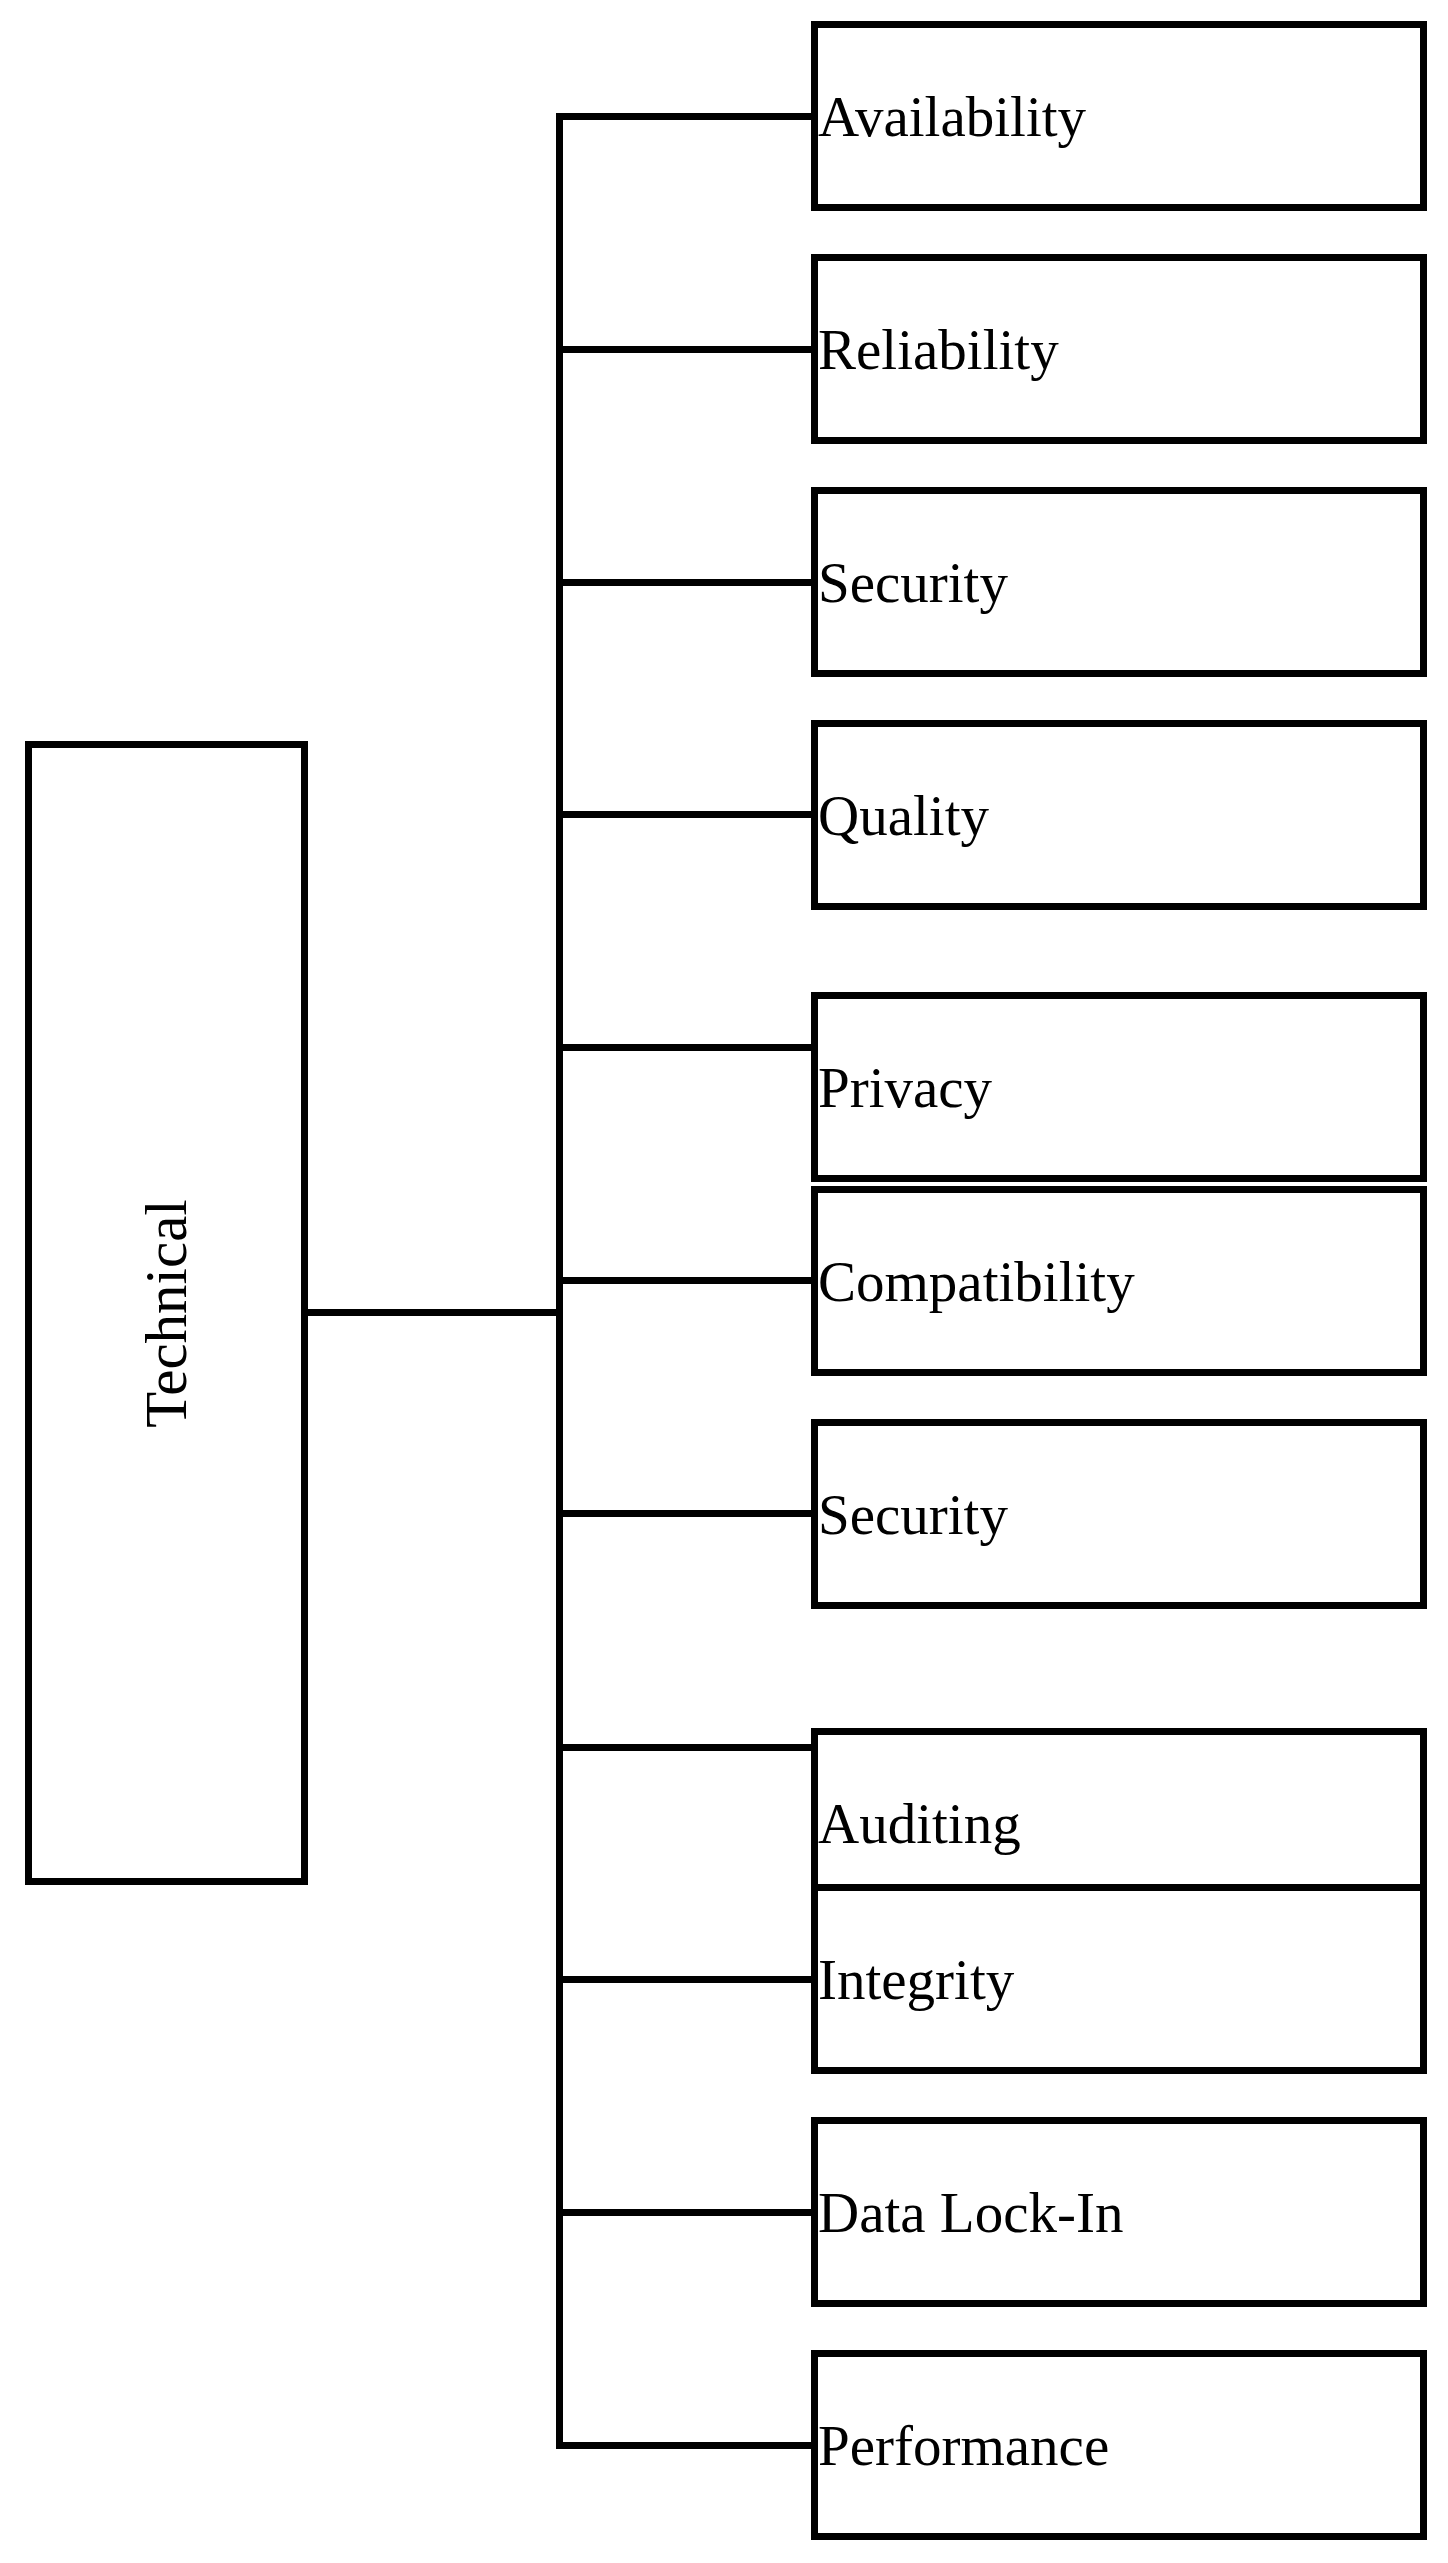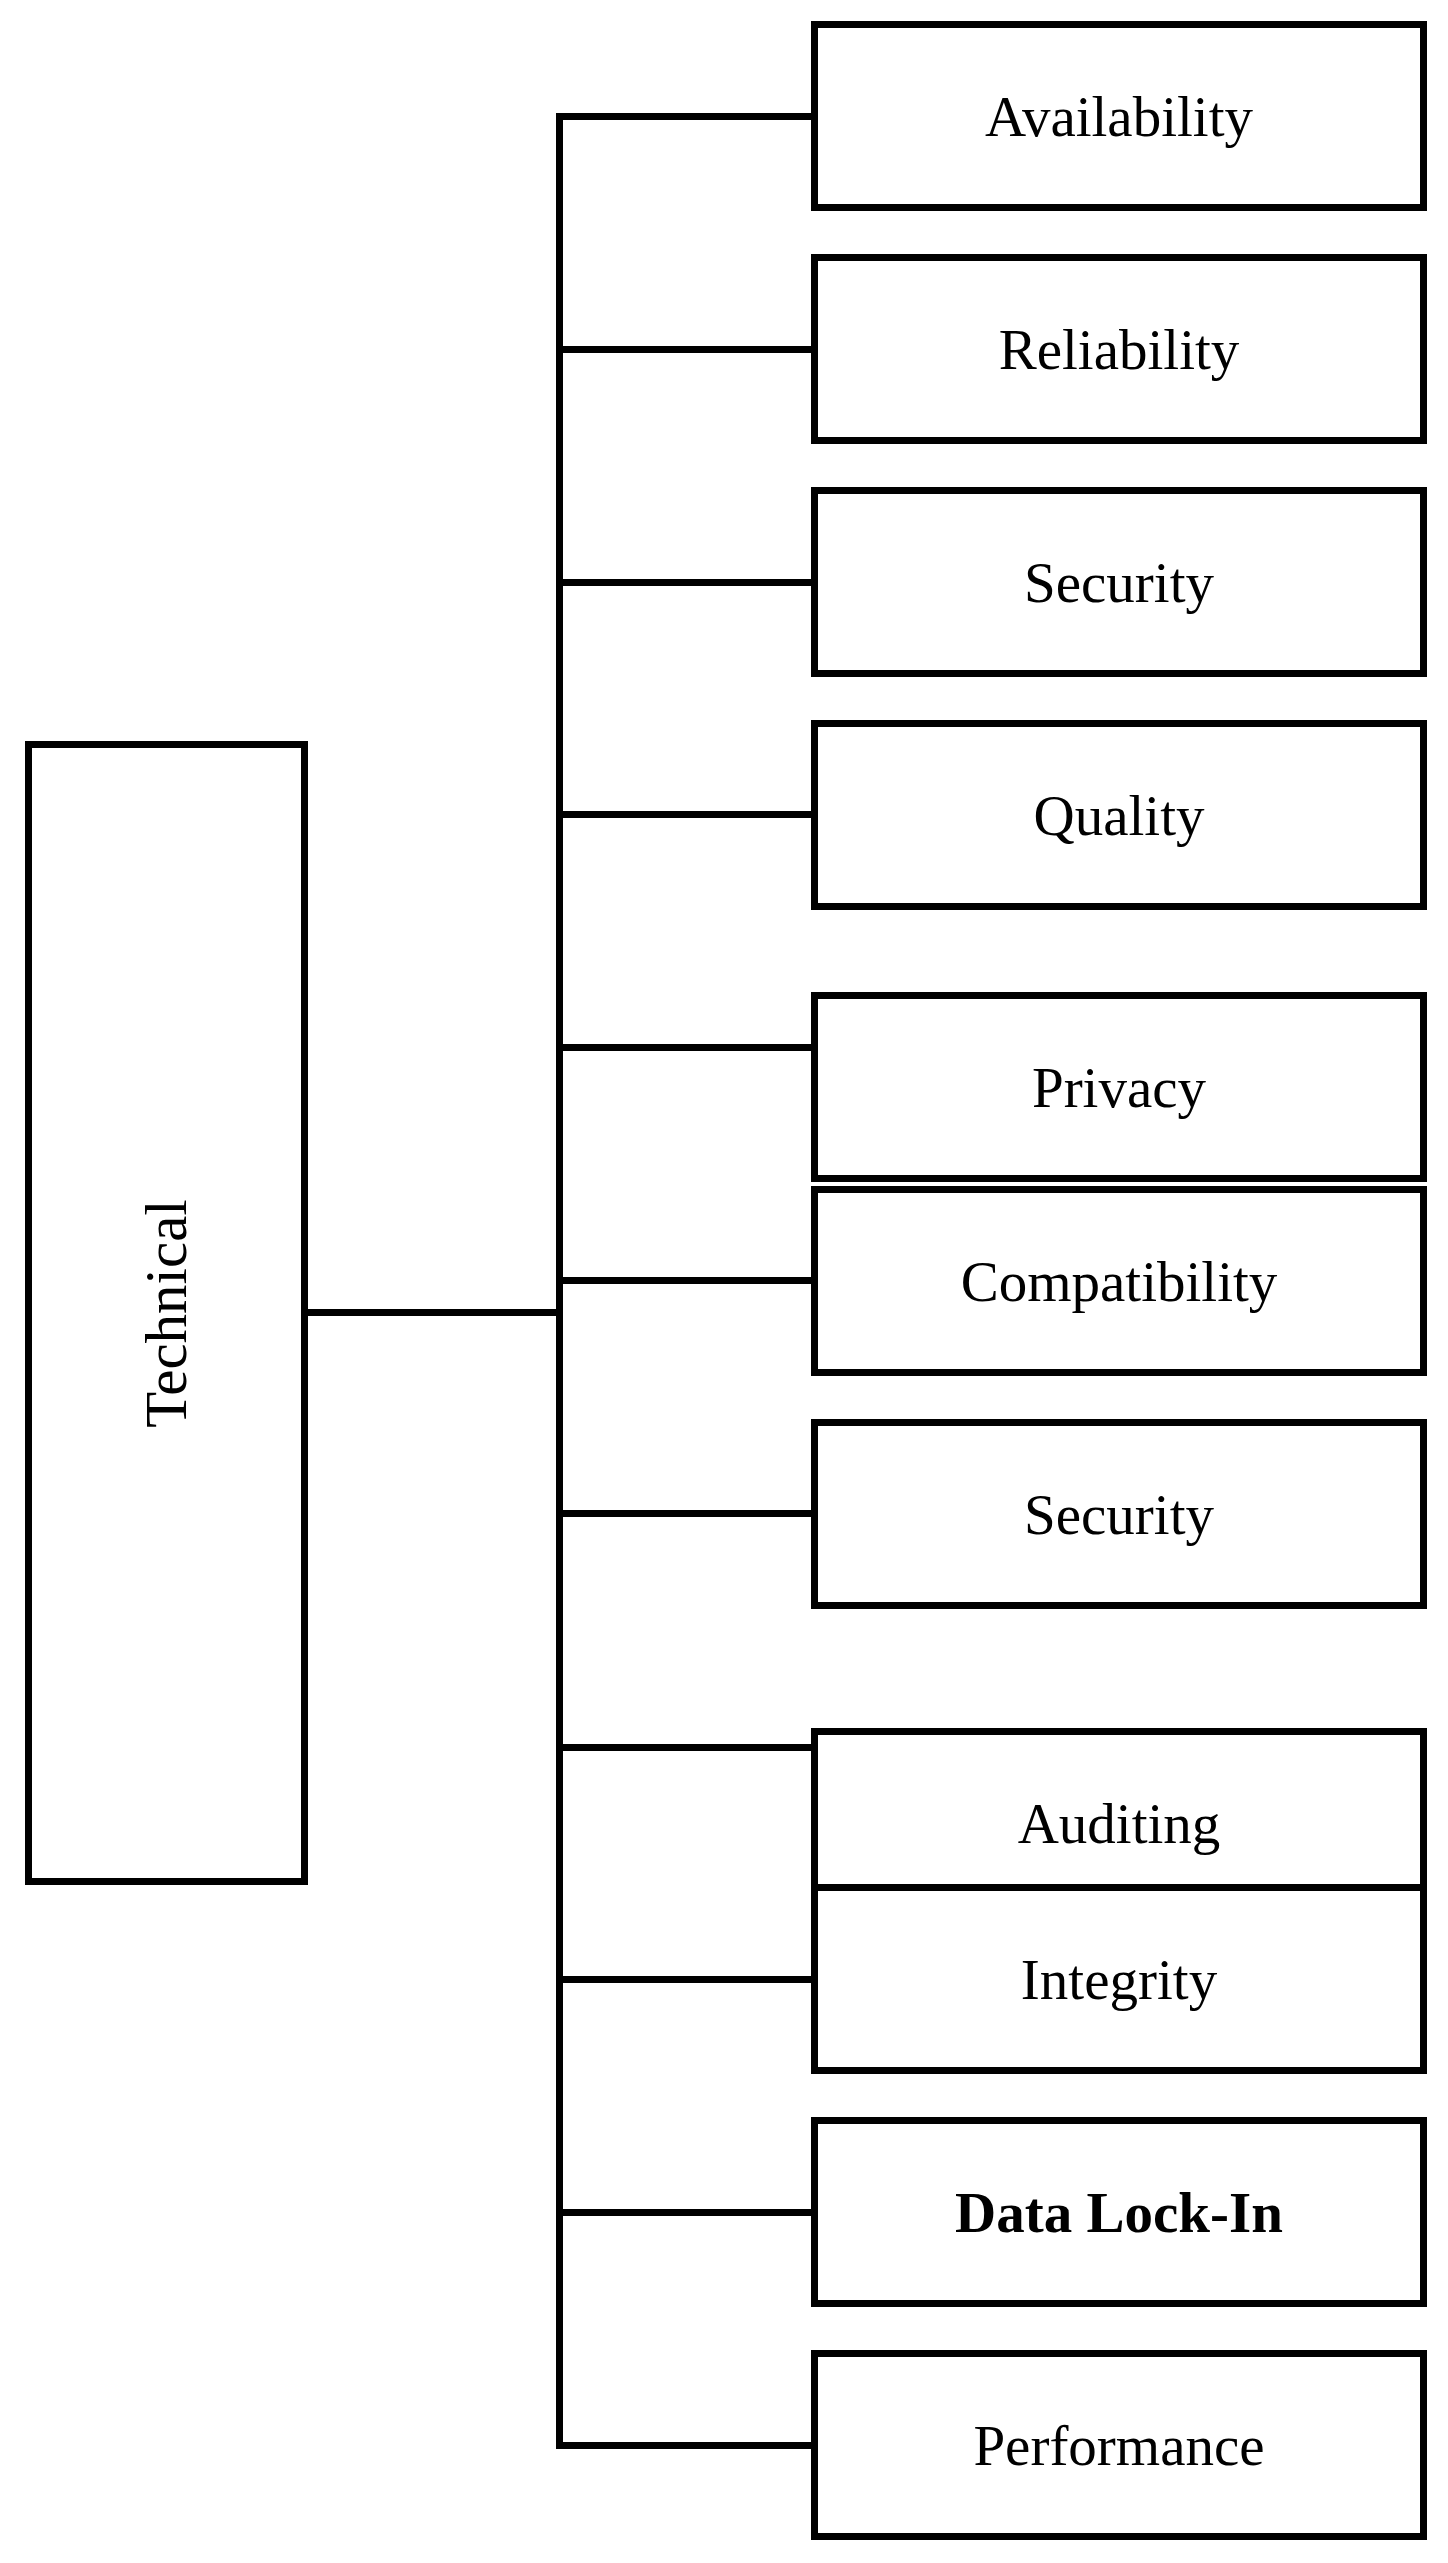--- a/index.html
+++ b/index.html
@@ -40,35 +40,35 @@
   .leaf {
     position: absolute;
     left: 811px;
     width: 616px;
     height: 190px;
     border: 7px solid #000000;
     background: #ffffff;
     box-sizing: border-box;
     display: flex;
     align-items: center;
-    justify-content: center;
+    justify-content: flex-start;
     font-size: 57px;
     line-height: 1;
     white-space: nowrap;
   }
   .leaf-0  { top: 21px;   }
   .leaf-1  { top: 254px;  }
   .leaf-2  { top: 487px;  }
   .leaf-3  { top: 720px; }
   .leaf-4  { top: 953px; margin-top: 39px; }
   .leaf-5  { top: 1186px; }
   .leaf-6  { top: 1419px; }
   .leaf-7  { top: 1728px; }
   .leaf-8  { top: 1884px; }
-  .leaf-9  { top: 2117px; font-weight: bold; }
+  .leaf-9  { top: 2117px; }
   .leaf-10 { top: 2350px; }
   
   .line {
     position: absolute;
     background: #000000;
   }
   .spine {
     left: 556px;
     top: 113px;
     width: 7px;

